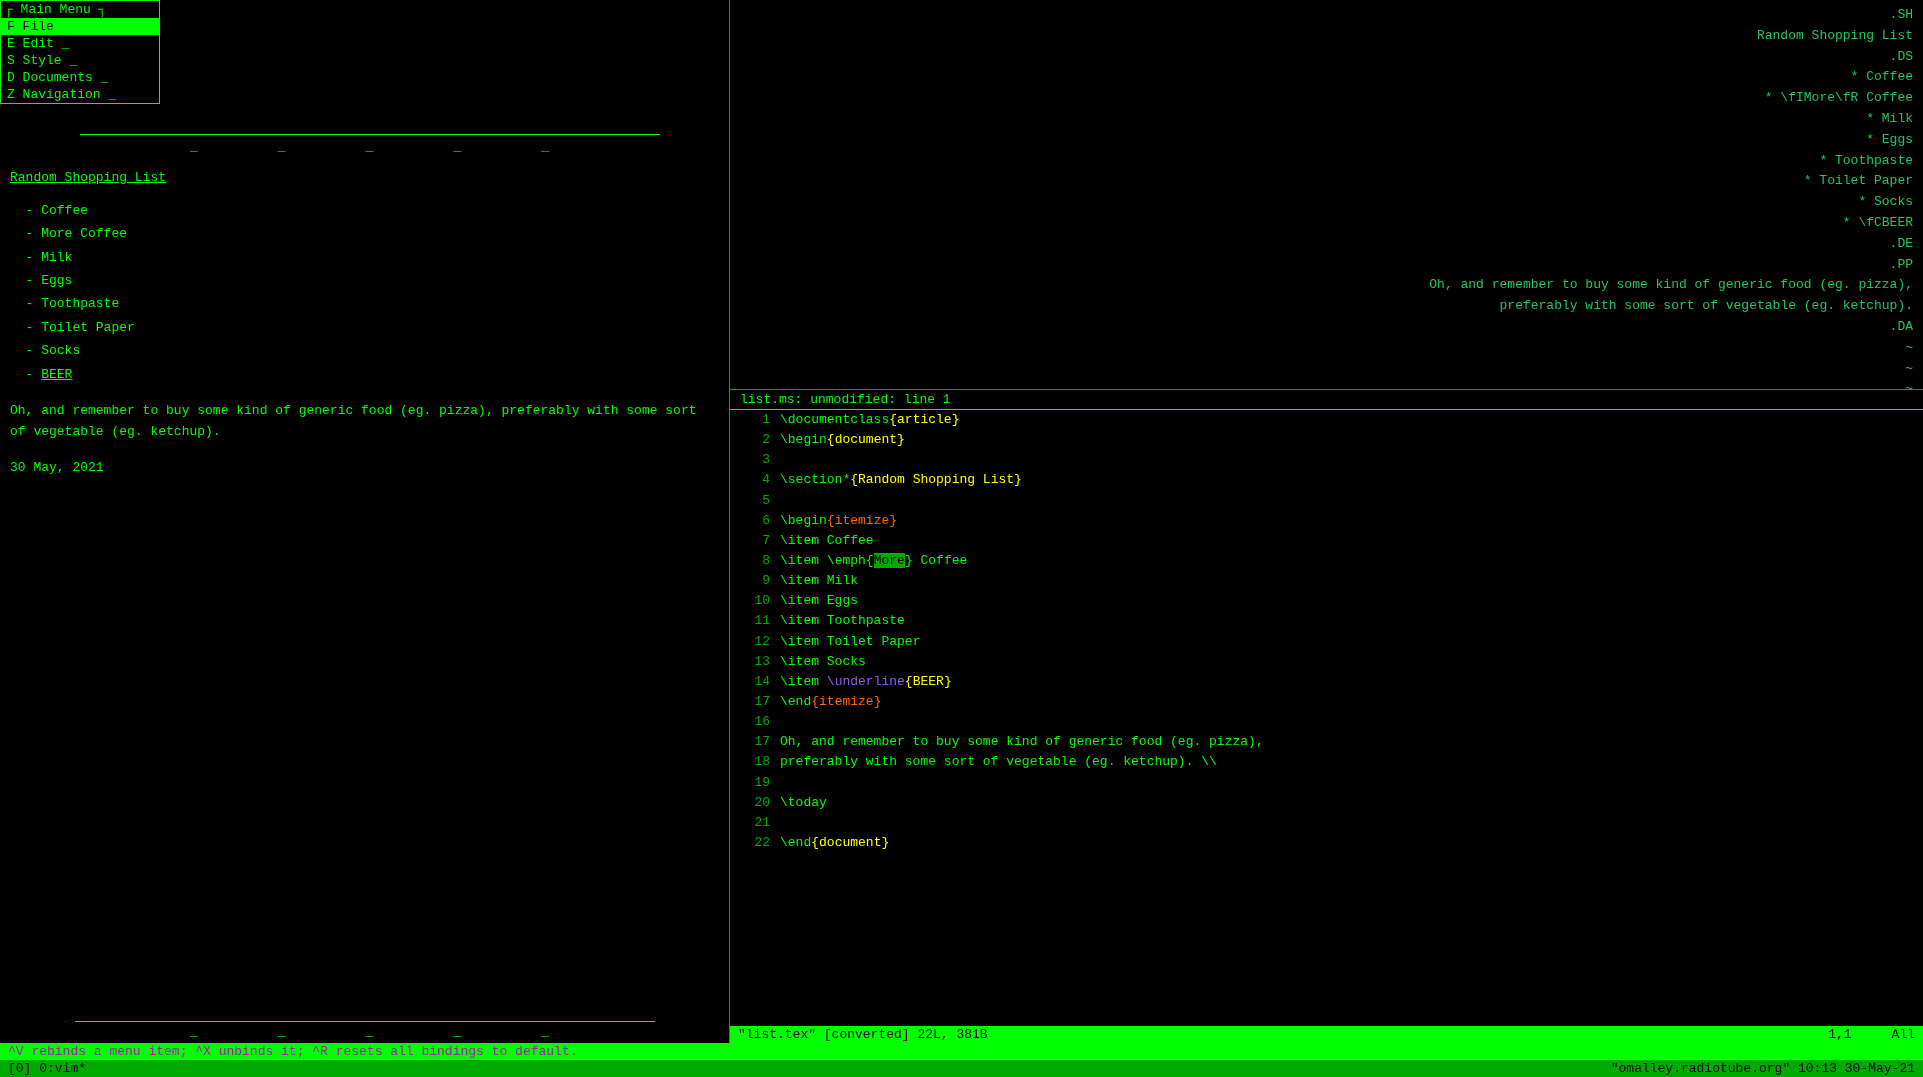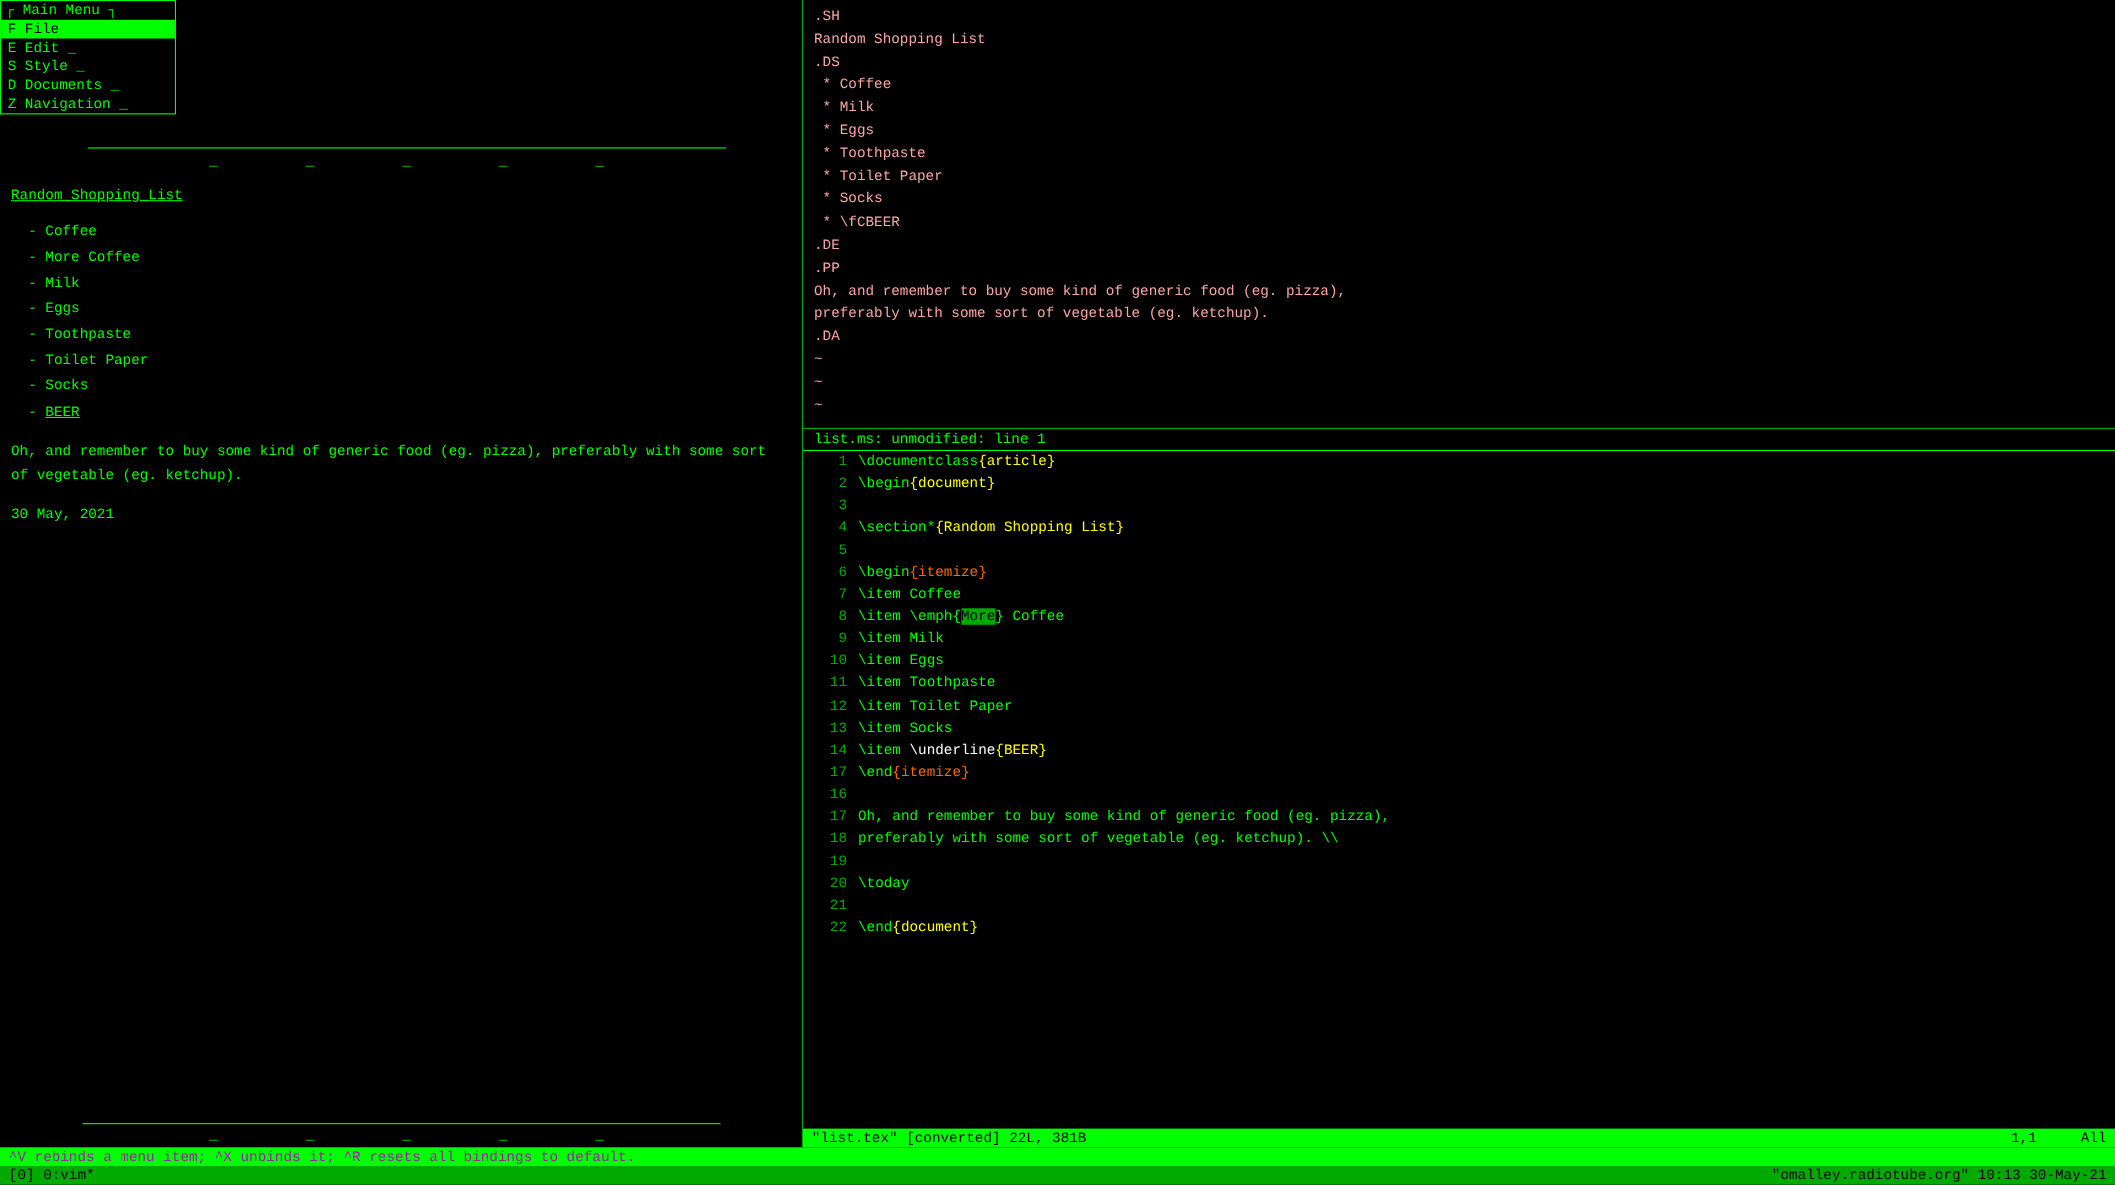--- a/index.html
+++ b/index.html
@@ -102,25 +102,26 @@
       flex: 1;
       display: flex;
       flex-direction: column;
       overflow: hidden;
     }
     
     .right-top {
       flex: 1;
       padding: 5px 10px;
       overflow: hidden;
-      color: #fca5a5;
+      color: #22c55e;
       font-size: 13px;
       line-height: 1.6;
       border-bottom: 1px solid #00aa00;
       max-height: 390px;
+      text-align: right;
     }
     
     .status-bar-mid {
       background: #000;
       color: #00ff00;
       padding: 2px 10px;
       font-size: 13px;
       border-bottom: 1px solid #00ff00;
     }
     
@@ -144,21 +145,21 @@
     }
     .line-content {
       flex: 1;
     }
     
     .tex-cmd { color: #00ff00; }
     .tex-brace-yellow { color: #ffff00; }
     .tex-brace-content-yellow { color: #ffff00; }
     .tex-arg-red { color: #ff6600; }
     .tex-emph-highlight { background: #00aa00; color: #000; }
-    .tex-underline-cmd { color: #ffffff; text-align: center; }
+    .tex-underline-cmd { color: #8b5cf6; text-align: center; }
     
     .status-bar-bottom1 {
       background: #00ff00;
       color: #a21caf;
       padding: 1px 8px;
       font-size: 13px;
     }
     .status-bar-bottom2 {
       background: #00aa00;
       color: #000;
@@ -239,20 +240,21 @@
     </div>
   </div>
 
   <div class="right-pane">
 
     <div class="right-top">
       <div>.SH</div>
       <div>Random Shopping List</div>
       <div>.DS</div>
       <div>&nbsp;* Coffee</div>
+      <div>&nbsp;* \fIMore\fR Coffee</div>
       <div>&nbsp;* Milk</div>
       <div>&nbsp;* Eggs</div>
       <div>&nbsp;* Toothpaste</div>
       <div>&nbsp;* Toilet Paper</div>
       <div>&nbsp;* Socks</div>
       <div>&nbsp;* \fCBEER</div>
       <div>.DE</div>
       <div>.PP</div>
       <div>Oh, and remember to buy some kind of generic food (eg. pizza),</div>
       <div>preferably with some sort of vegetable (eg. ketchup).</div>

